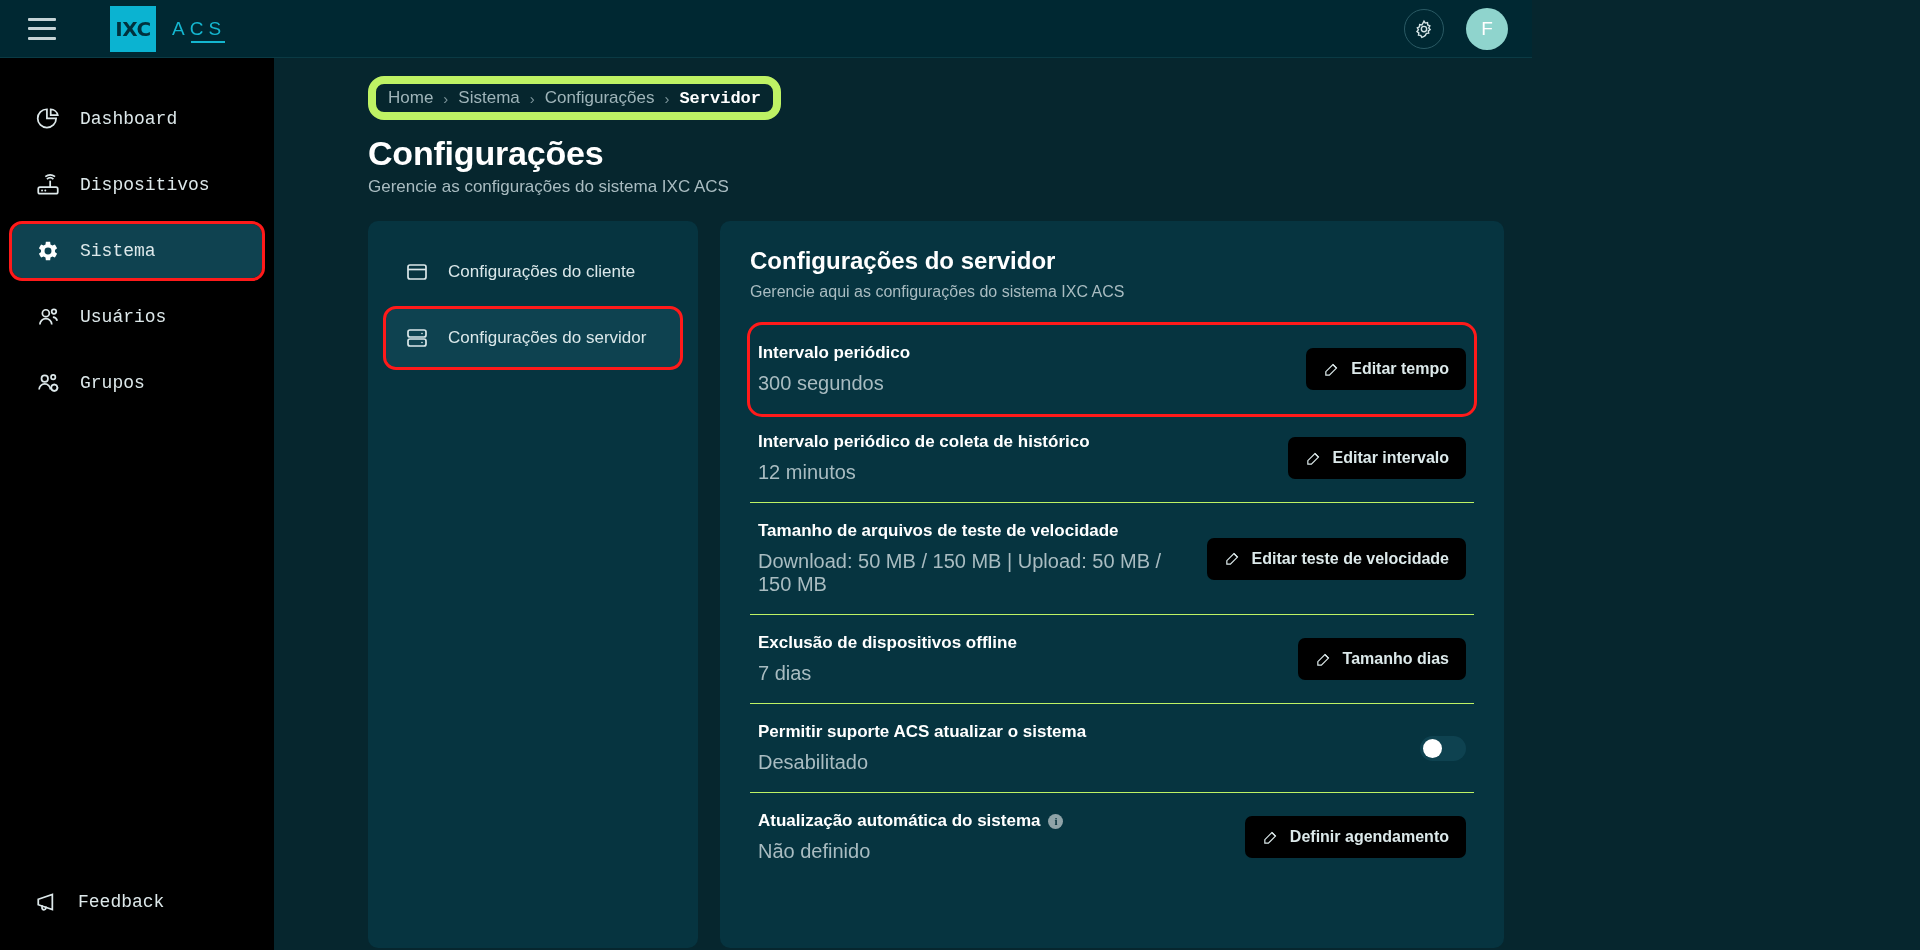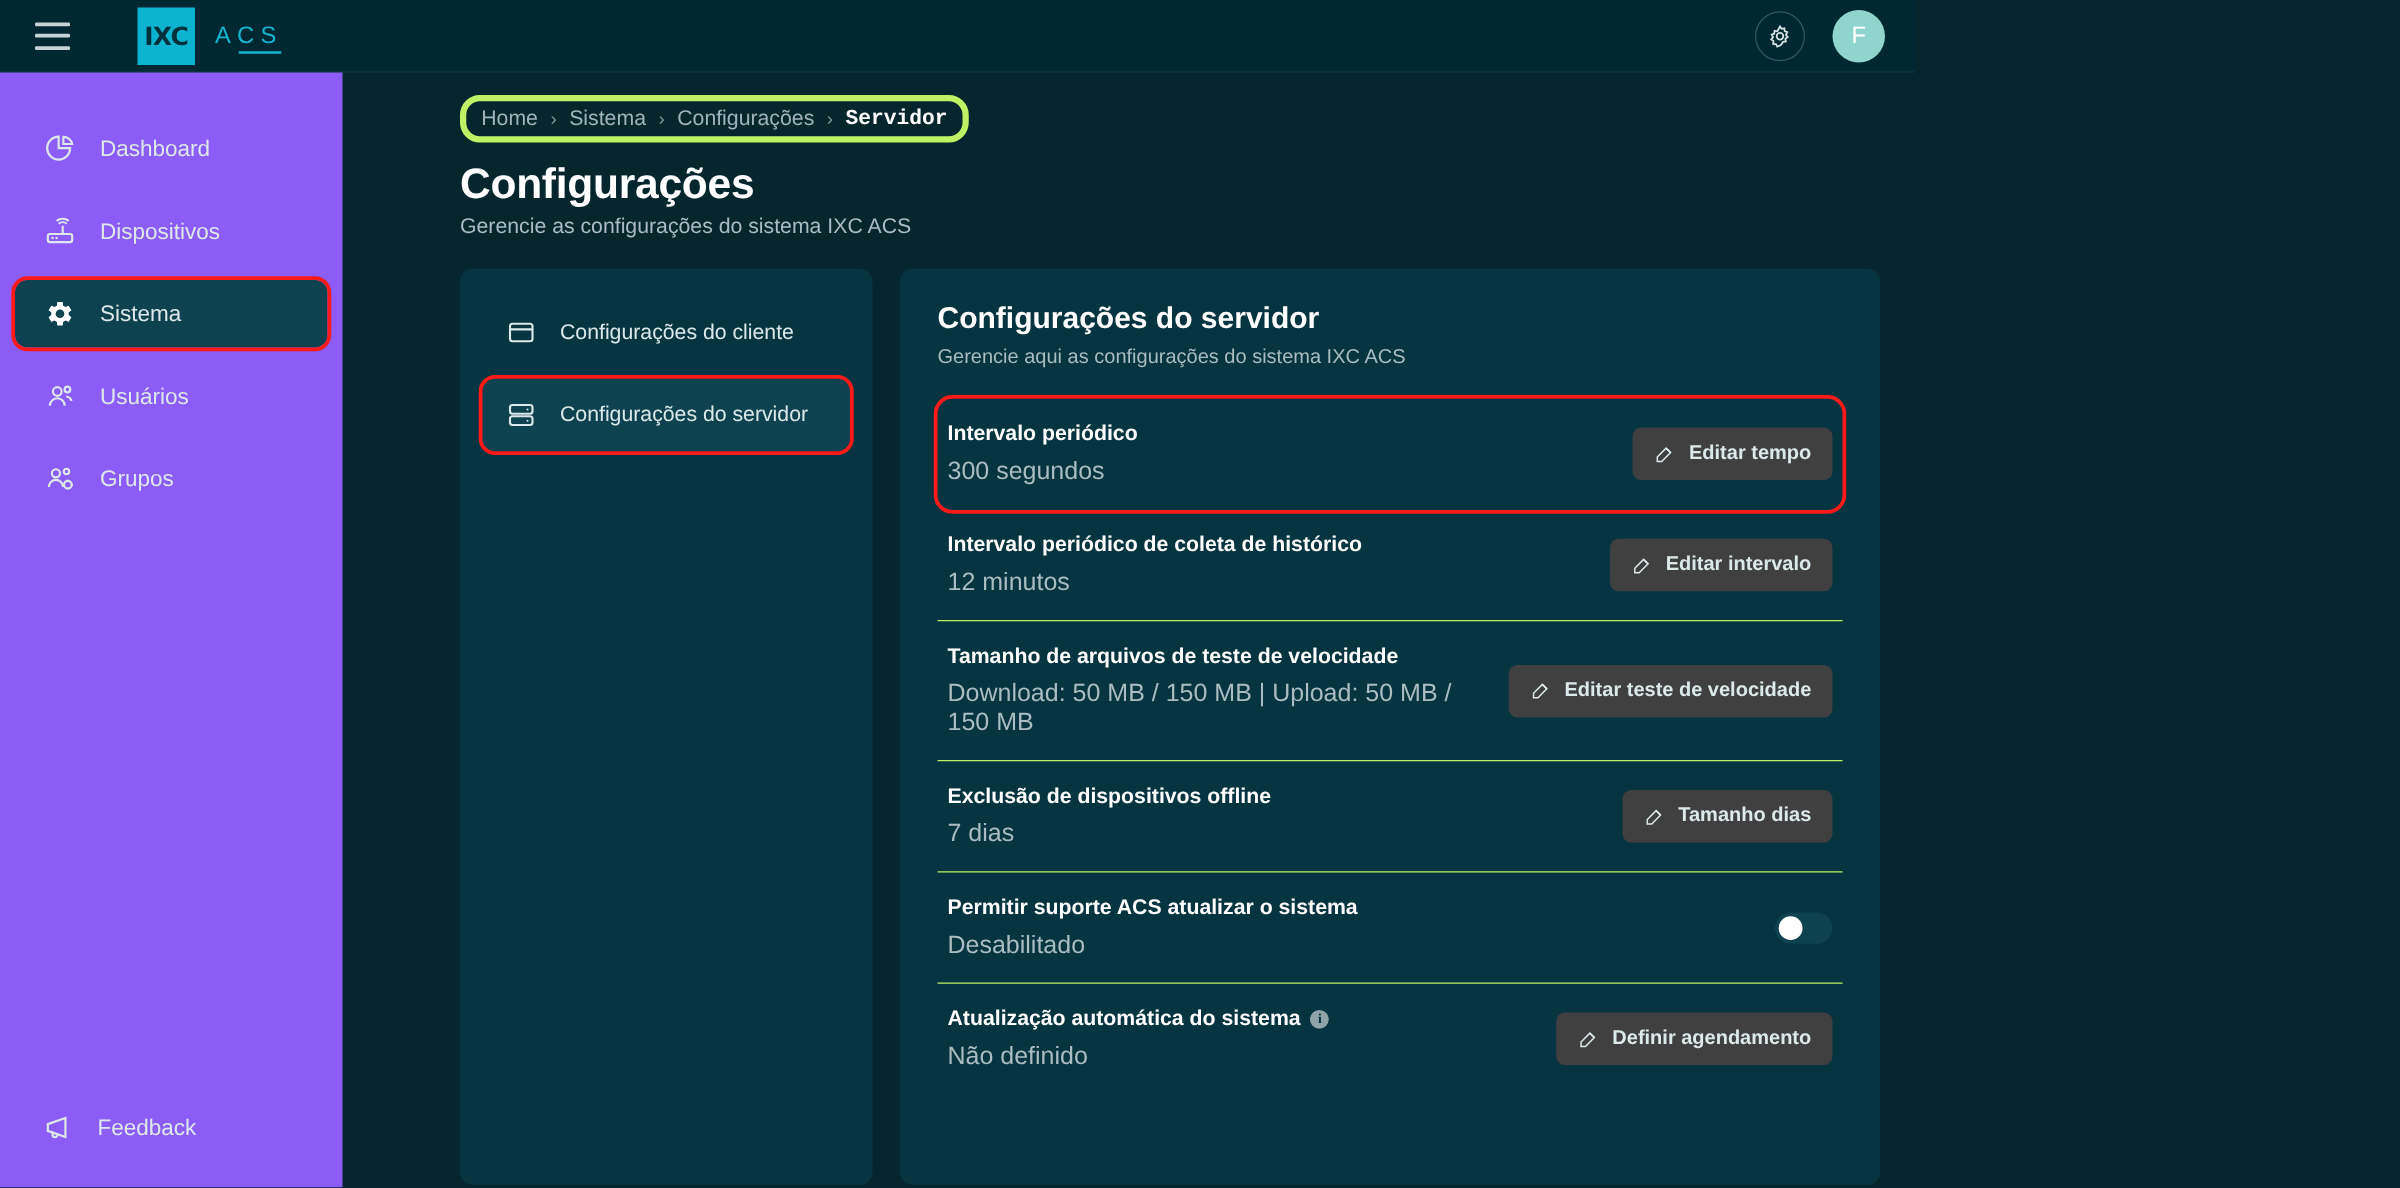--- a/index.html
+++ b/index.html
@@ -47,23 +47,24 @@
     background: #8fd4cd; color: #ffffff;
     display: flex; align-items: center; justify-content: center;
     font-size: 19px; margin-left: 22px; cursor: pointer;
   }
 
   
   .body-split { flex: 1; display: flex; min-height: 0; }
 
   
   .sidebar {
-    width: 274px; flex: 0 0 274px; background: #8b5cf6;
+    width: 274px; flex: 0 0 274px; background: #000000;
     display: flex; flex-direction: column; padding-top: 28px;
     position: relative;
+    font-family: Liberation Mono, monospace;
   }
   .nav-item {
     display: flex; align-items: center; gap: 18px;
     height: 54px; margin: 6px 12px; padding: 0 22px;
     border-radius: 9px; color: #dde8ea; font-size: 18px; cursor: pointer;
   }
   .nav-item.active { background: #0f4250; }
   .nav-item.highlight {
     outline: 3px solid #ff1a1a; outline-offset: 0px; border-radius: 10px;
   }
@@ -73,21 +74,21 @@
     display: flex; align-items: center; gap: 16px;
     padding: 0 34px; color: #dde8ea; font-size: 18px; cursor: pointer;
   }
 
   
   .main { flex: 1; min-width: 0; padding: 0 28px 0 22px; display: flex; flex-direction: column; }
   .crumb-row { margin: 18px 0 0 72px; }
   .crumbs {
     display: inline-flex; align-items: center; gap: 10px;
     font-size: 17px; color: #9fb4b9; padding: 4px 12px;
-    border: 5px solid #bef264; border-radius: 16px;
+    border: 8px solid #bef264; border-radius: 16px;
   }
   .crumbs .sep { color: #7e969c; font-size: 15px; }
   .crumbs .last { color: #ffffff; font-weight: bold; font-family: Liberation Mono, monospace; }
   .page-title { margin: 14px 0 0 72px; color: #ffffff; font-size: 34px; font-weight: bold; letter-spacing: -0.2px; }
   .page-sub { margin: 4px 0 0 72px; color: #a9bcc1; font-size: 17px; }
 
   .content-row { display: flex; gap: 22px; margin: 24px 0 0 72px; flex: 1; min-height: 0; padding-bottom: 2px; }
 
   
   .cat-card {
@@ -124,21 +125,21 @@
   .srow-label { color: #ffffff; font-size: 17px; font-weight: bold; display: flex; align-items: center; gap: 8px; }
   .srow-value { color: #a9bcc1; font-size: 20px; margin-top: 9px; }
   .info-dot {
     width: 15px; height: 15px; border-radius: 50%; background: #8fa3a8;
     color: #05313c; font-size: 11px; font-weight: bold;
     display: inline-flex; align-items: center; justify-content: center;
     font-family: "Liberation Serif", serif;
   }
   .edit-btn {
     display: inline-flex; align-items: center; gap: 11px;
-    background: #404040; border: none; border-radius: 7px;
+    background: #000000; border: none; border-radius: 7px;
     color: #dce9ea; font-size: 16px; font-weight: bold;
     padding: 12px 17px; cursor: pointer; white-space: nowrap;
     font-family: "Liberation Sans", sans-serif;
   }
   .toggle {
     width: 46px; height: 25px; border-radius: 13px; background: #0e4250;
     position: relative; cursor: pointer; flex: 0 0 46px;
   }
   .toggle .knob {
     position: absolute; top: 3px; left: 3px; width: 19px; height: 19px;

